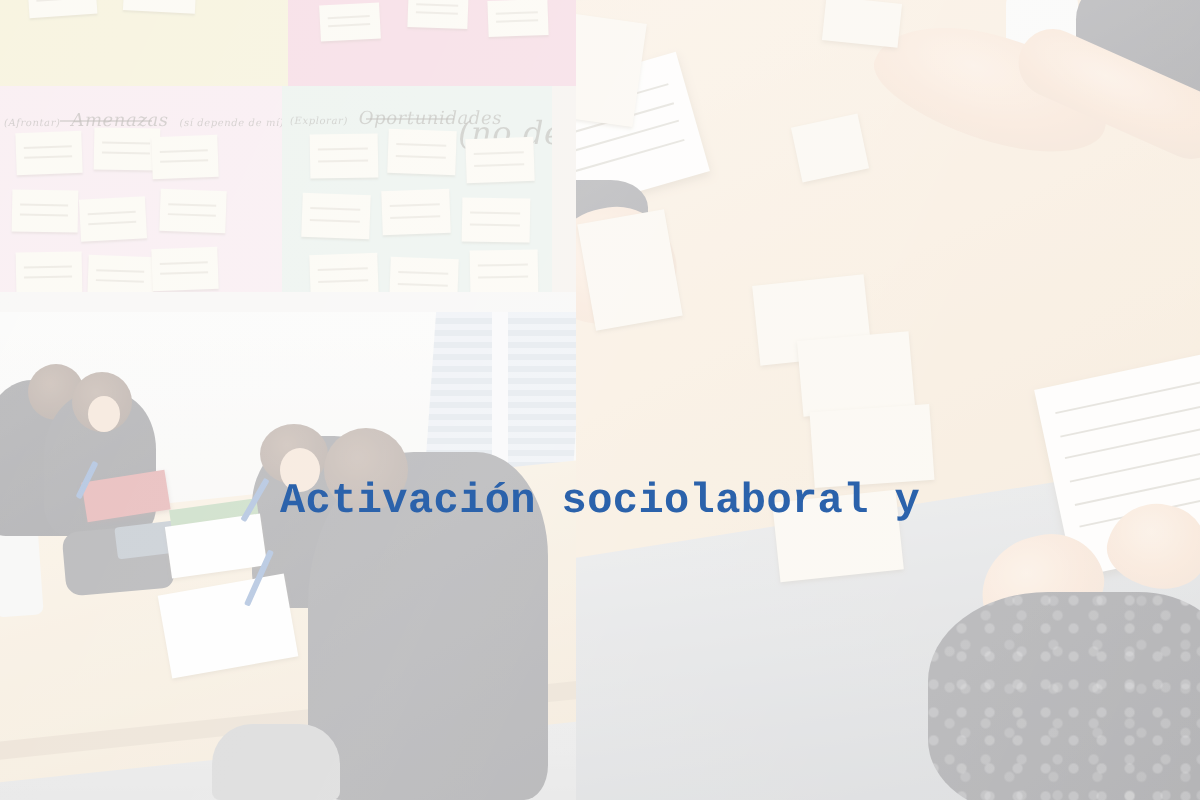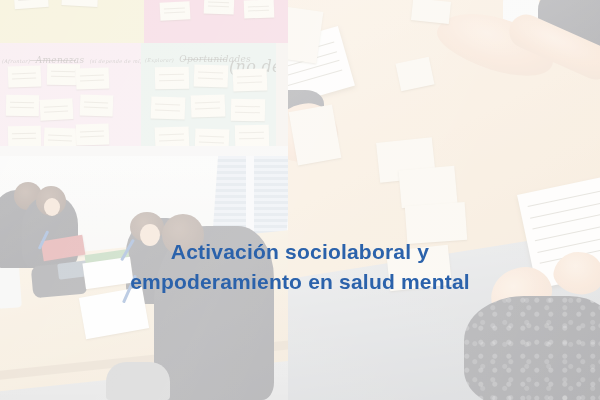--- a/index.html
+++ b/index.html
@@ -262,21 +262,21 @@
   .poster-title {
     font-family: "DejaVu Sans", sans-serif;
     font-weight: bold;
     font-size: 41px;
     line-height: 1;
     letter-spacing: 1.5px;
     margin: 0;
     color: #2b62ab;
   }
   .poster-subtitle {
-    font-family: Liberation Sans, sans-serif;
+    font-family: Liberation Mono, monospace;
     font-weight: bold;
     font-size: 21px;
     line-height: 1.42;
     letter-spacing: .2px;
     margin: 0;
     padding-top: 9px;
     color: #2b62ab;
   }
   .poster-subtitle .line {
     display: block;
@@ -419,17 +419,16 @@
     </div>
 
   </div>
 
   <div class="wash"></div>
   <div class="wash-2"></div>
 
   <div class="text-block">
     <p class="poster-subtitle">
       <span class="line">Activación sociolaboral y</span>
-      <span class="line">empoderamiento en salud mental</span>
     </p>
   </div>
 
 </div>
 
 </body></html>

